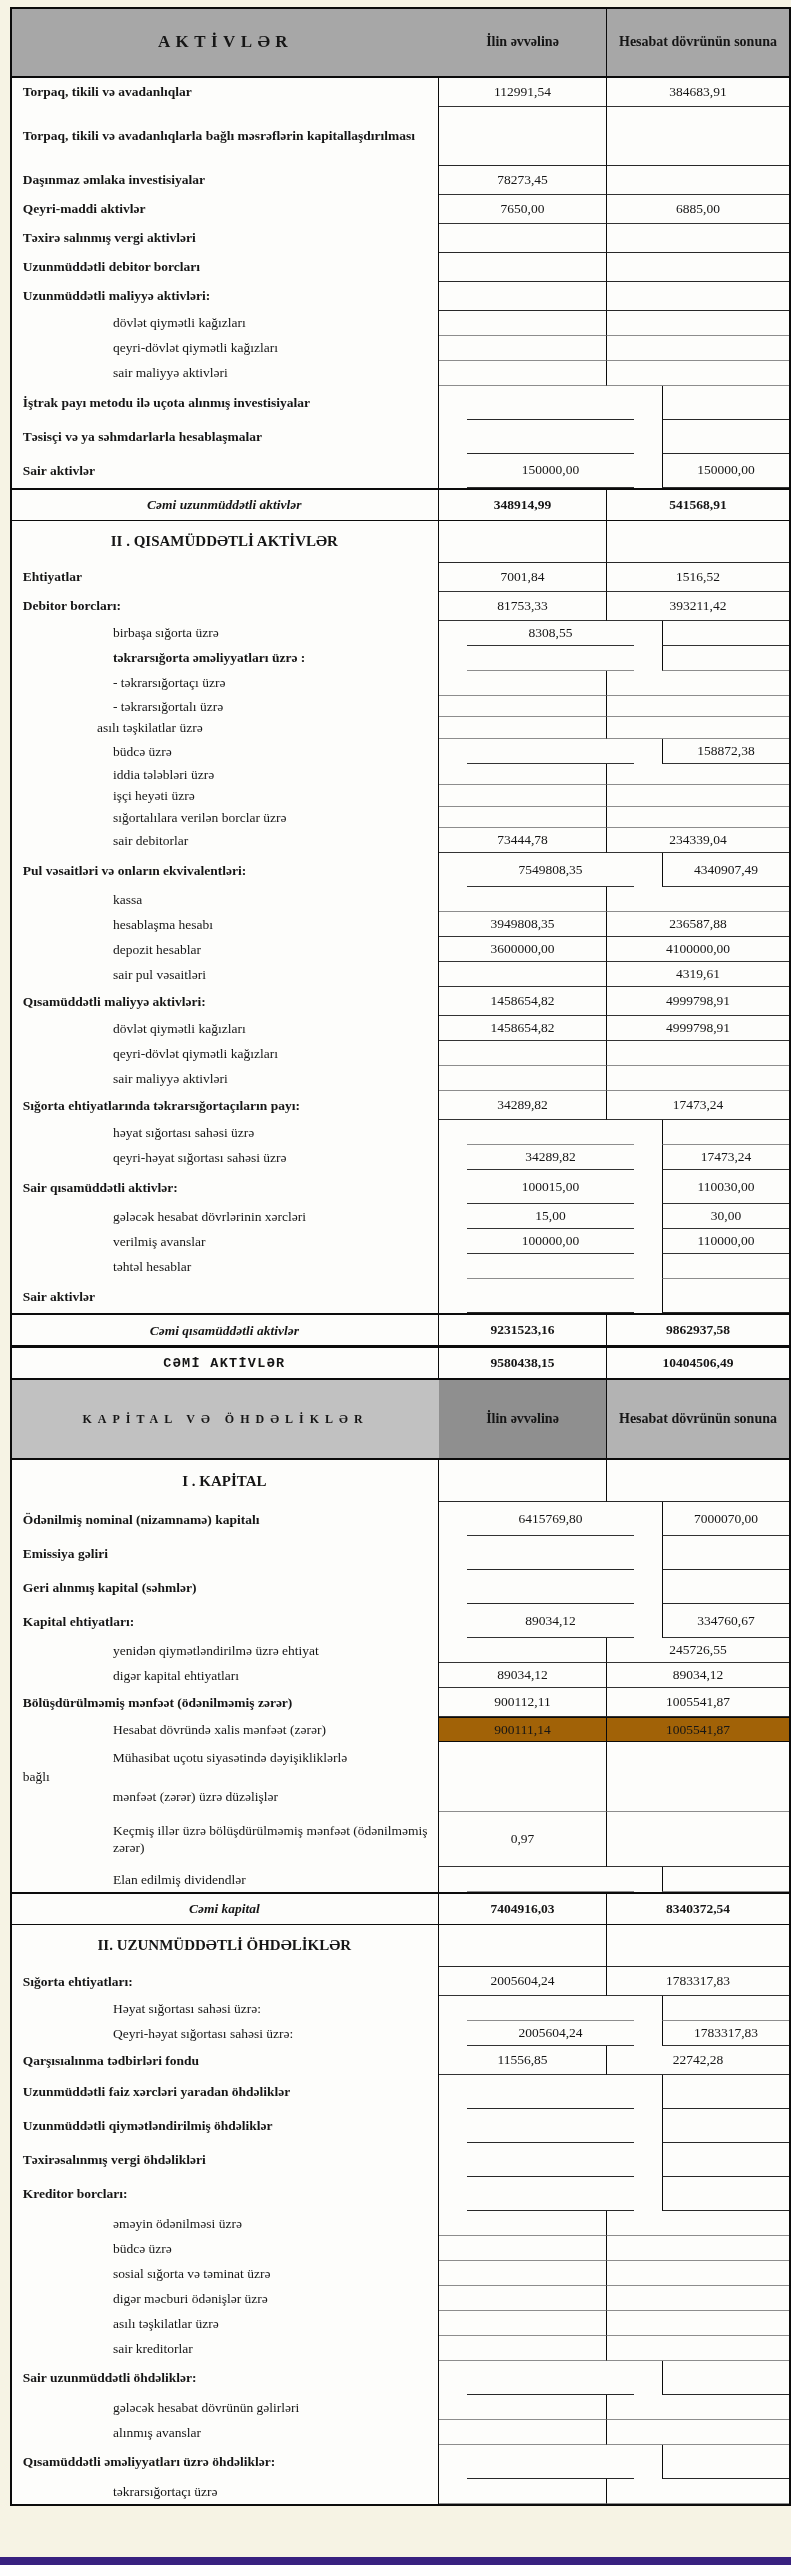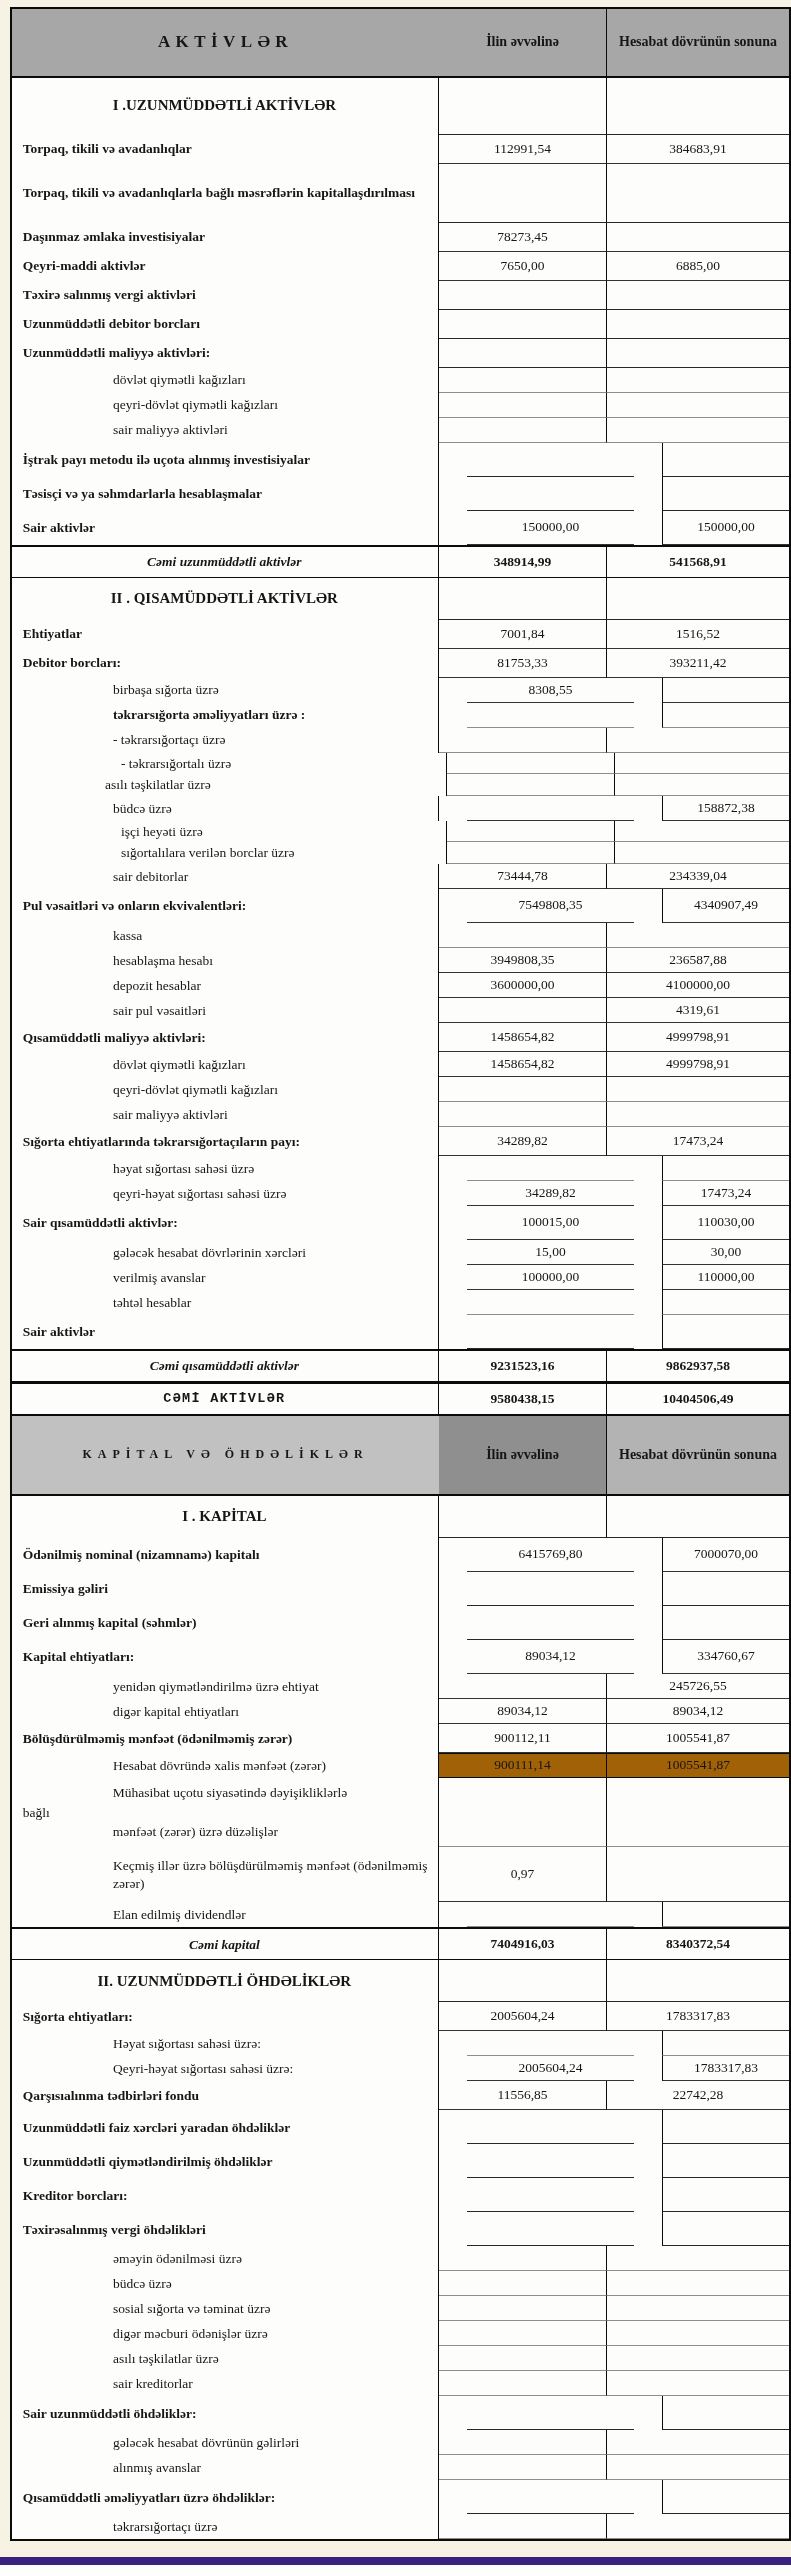--- a/index.html
+++ b/index.html
@@ -38,21 +38,21 @@
   .row.hi{min-height:34px;gap:28px;}
   .row.t2{min-height:59px;}
   .row.section{min-height:42px;}
   .row.section .lab{justify-content:center;text-align:center;font-size:15px;padding-left:5.4px;}
   .row.section .v{border-bottom:1.3px solid #282828;}
   .row.s1{min-height:57px;}
   .row.sub{min-height:25px;}
   .row.sub .lab{font-weight:normal;padding-left:101px;}
   .row.sub.bold .lab{font-weight:bold;}
   .row.sub.less .lab{padding-left:85px;}
-  .row.sm{min-height:19px;margin-left:8px;}
+  .row.sm{min-height:19px;}
   .row.t2l{min-height:55px;}
   .row.t3{min-height:69px;}
   .row.has-val .v{border-bottom:1.3px solid #333333;}
   .row.hl .v{background:#a16207;border-top:1.3px solid #0b0b0b;border-bottom:1.3px solid #0b0b0b;}
   .row.total,.row.grand{border-top:2px solid #0b0b0b;border-bottom:1.3px solid #0b0b0b;min-height:30px;}
   .row.total .lab{justify-content:center;text-align:center;font-style:italic;padding-left:5.4px;}
   .row.grand .lab{justify-content:center;text-align:center;letter-spacing:1.3px;padding-left:5.4px;font-family:Liberation Mono, monospace;}
   .row.total .v,.row.grand .v{border-bottom:none;font-weight:bold;}
   
   .row.hang .lab{display:block;padding:5.4px 6.7px 5.4px 10.8px;}
@@ -65,25 +65,20 @@
 </head>
 <body>
 
 <div class="page">
   <div class="sheet" id="sheet">
       <div class="hdr hdr-0">
         <div class="ht">AKTİVLƏR</div>
         <div class="hc hc1">İlin əvvəlinə</div>
         <div class="hc hc2">Hesabat dövrünün sonuna</div>
       </div>
-      <div class="row section s1">
-        <div class="lab">I .UZUNMÜDDƏTLİ AKTİVLƏR</div>
-        <div class="v v1"></div>
-        <div class="v v2"></div>
-      </div>
       <div class="row main has-val">
         <div class="lab">Torpaq, tikili və avadanlıqlar</div>
         <div class="v v1">112991,54</div>
         <div class="v v2">384683,91</div>
       </div>
       <div class="row main t2">
         <div class="lab">Torpaq, tikili və avadanlıqlarla bağlı məsrəflərin kapitallaşdırılması</div>
         <div class="v v1"></div>
         <div class="v v2"></div>
       </div>
@@ -184,20 +179,25 @@
       </div>
       <div class="row sub sm less">
         <div class="lab">asılı təşkilatlar üzrə</div>
         <div class="v v1"></div>
         <div class="v v2"></div>
       </div>
       <div class="row sub hi has-val">
         <div class="lab">büdcə üzrə</div>
         <div class="v v1"></div>
         <div class="v v2">158872,38</div>
+      </div>
+      <div class="row sub sm">
+        <div class="lab">iddia tələbləri üzrə</div>
+        <div class="v v1"></div>
+        <div class="v v2"></div>
       </div>
       <div class="row sub sm">
         <div class="lab">işçi heyəti üzrə</div>
         <div class="v v1"></div>
         <div class="v v2"></div>
       </div>
       <div class="row sub sm">
         <div class="lab">sığortalılara verilən borclar üzrə</div>
         <div class="v v1"></div>
         <div class="v v2"></div>
@@ -405,26 +405,26 @@
         <div class="lab">Uzunmüddətli faiz xərcləri yaradan öhdəliklər</div>
         <div class="v v1"></div>
         <div class="v v2"></div>
       </div>
       <div class="row main hi">
         <div class="lab">Uzunmüddətli qiymətləndirilmiş öhdəliklər</div>
         <div class="v v1"></div>
         <div class="v v2"></div>
       </div>
       <div class="row main hi">
+        <div class="lab">Təxirəsalınmış vergi öhdəlikləri</div>
+        <div class="v v1"></div>
+        <div class="v v2"></div>
+      </div>
+      <div class="row main hi">
         <div class="lab">Kreditor borcları:</div>
-        <div class="v v1"></div>
-        <div class="v v2"></div>
-      </div>
-      <div class="row main hi">
-        <div class="lab">Təxirəsalınmış vergi öhdəlikləri</div>
         <div class="v v1"></div>
         <div class="v v2"></div>
       </div>
       <div class="row sub">
         <div class="lab">əməyin ödənilməsi üzrə</div>
         <div class="v v1"></div>
         <div class="v v2"></div>
       </div>
       <div class="row sub">
         <div class="lab">büdcə üzrə</div>

